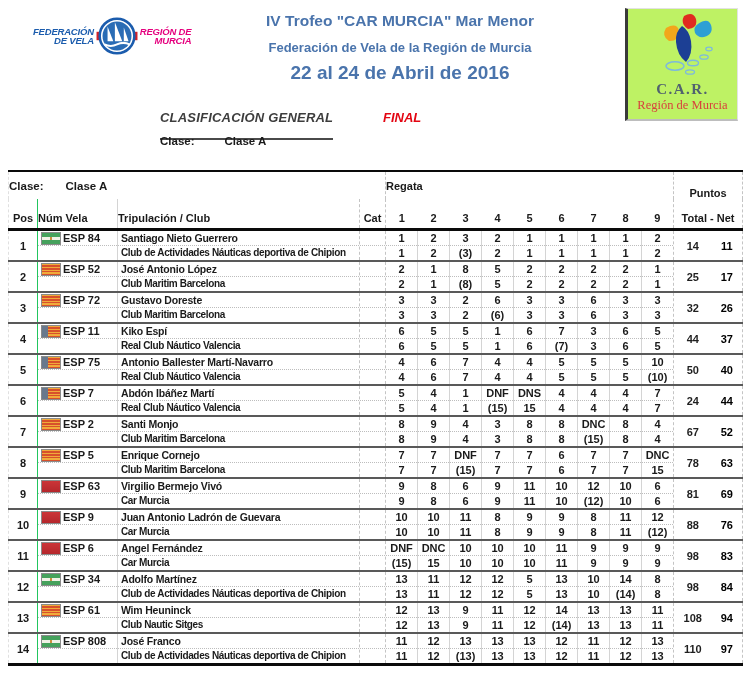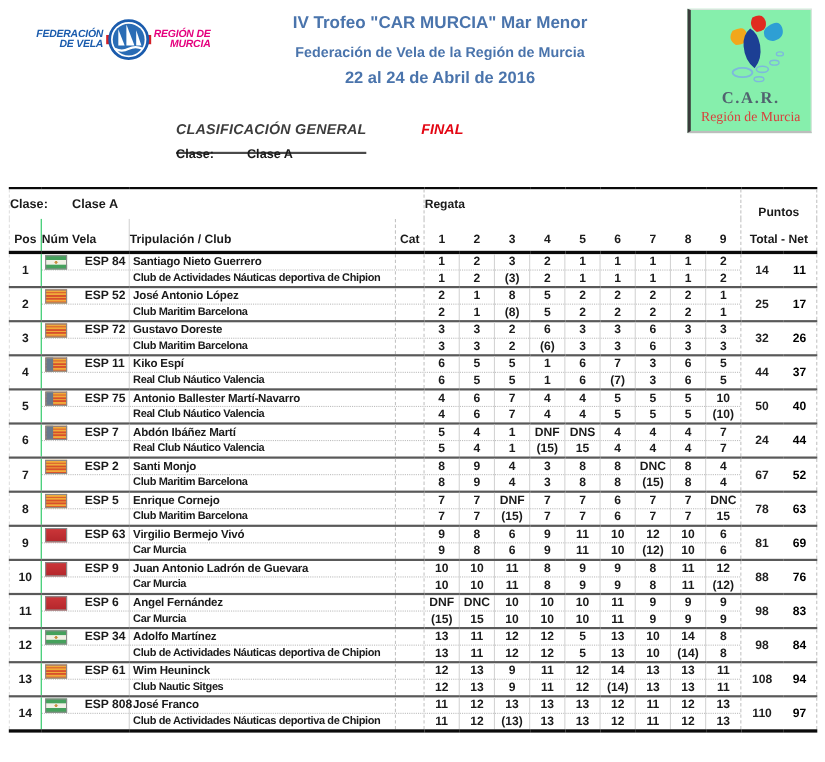--- a/index.html
+++ b/index.html
@@ -8,24 +8,24 @@
 
   
   .fed-logo{position:absolute;left:33px;top:15px;display:flex;align-items:center;gap:2px;}
   .fed-text{font-style:italic;font-size:9.5px;line-height:9.5px;letter-spacing:-0.2px;font-weight:800;}
   .fed-text.blue{color:#1b5cad;text-align:right;}
   .fed-text.pink{color:#e5007e;text-align:right;}
 
   .titles{position:absolute;left:170px;top:12px;width:460px;text-align:center;color:#4a74ac;}
   .title{font-size:15.5px;}
   .subtitle{margin-top:10px;font-size:13px;}
-  .dates{margin-top:7px;font-size:15px;}
+  .dates{margin-top:7px;font-size:19px;}
 
   .car-logo{position:absolute;left:625px;top:8px;width:113px;height:113px;box-sizing:border-box;
-            background:#86efac;border:1px solid #e2e2e2;border-left:3px solid #3a3a3a;
+            background:#bef264;border:1px solid #e2e2e2;border-left:3px solid #3a3a3a;
             border-bottom:2px solid #bdbdbd;text-align:center;padding-top:3px;}
   .car-acronym{font-family:"Liberation Serif",serif;font-size:15px;color:#51626f;letter-spacing:1.5px;margin-top:-3px;}
   .car-name{font-family:"Liberation Serif",serif;font-size:12.5px;color:#d8413c;font-weight:400;}
 
   
   .heading{position:absolute;left:160px;top:110px;font-size:13px;font-style:italic;font-weight:800;
            color:#3d3d3d;border-bottom:2.5px solid #4a4a4a;padding-bottom:13px;letter-spacing:0.2px;}
   .final{position:absolute;left:383px;top:110px;font-size:13px;font-style:italic;font-weight:800;color:#e30613;}
   .clase-line{position:absolute;left:160px;top:135px;font-size:11.5px;}
   .clase-line .val{margin-left:30px;}
@@ -52,21 +52,21 @@
   tbody tr:last-child td{border-bottom:3px solid #0a0a0a;}
   .b-solid-r{border-right:1px solid #22c55e;}
   .b-faint-r{border-right:1px solid #d4d4d4;}
   .b-dash-r{border-right:1px dashed #c4c4c4;}
   .l{height:14px;line-height:14px;white-space:nowrap;overflow:visible;}
   .l1{border-bottom:1px dotted #bdbdbd;}
   td.pos,td.total,td.net{text-align:center;}
   td.total{color:#1f1f1f;}
   td.net{font-weight:800;color:#000;}
   td.race .l{text-align:center;}
-  .vela-line{display:flex;align-items:center;gap:16px;padding-left:3px;}
+  .vela-line{display:flex;align-items:center;gap:2px;padding-left:3px;}
   .flag{width:20px;height:13px;border:1px solid #8a8a8a;box-sizing:border-box;flex:0 0 20px;}
   .sail{font-size:11px;}
   .crew .l{padding-left:3px;}
   .crew .name{font-size:10.5px;letter-spacing:-0.2px;}
   .crew .club{font-size:10px;letter-spacing:-0.35px;}
 
   .flag-andalucia{background:
       radial-gradient(circle at 50% 50%, #c98f3d 0 1.3px, rgba(0,0,0,0) 1.5px),
       linear-gradient(180deg,#45a15c 0 34%,#f1f1e6 34% 66%,#45a15c 66%);}
   .flag-catalonia{background:repeating-linear-gradient(180deg,#f0ab3a 0 1.4px,#d8502b 1.4px 2.8px);}

